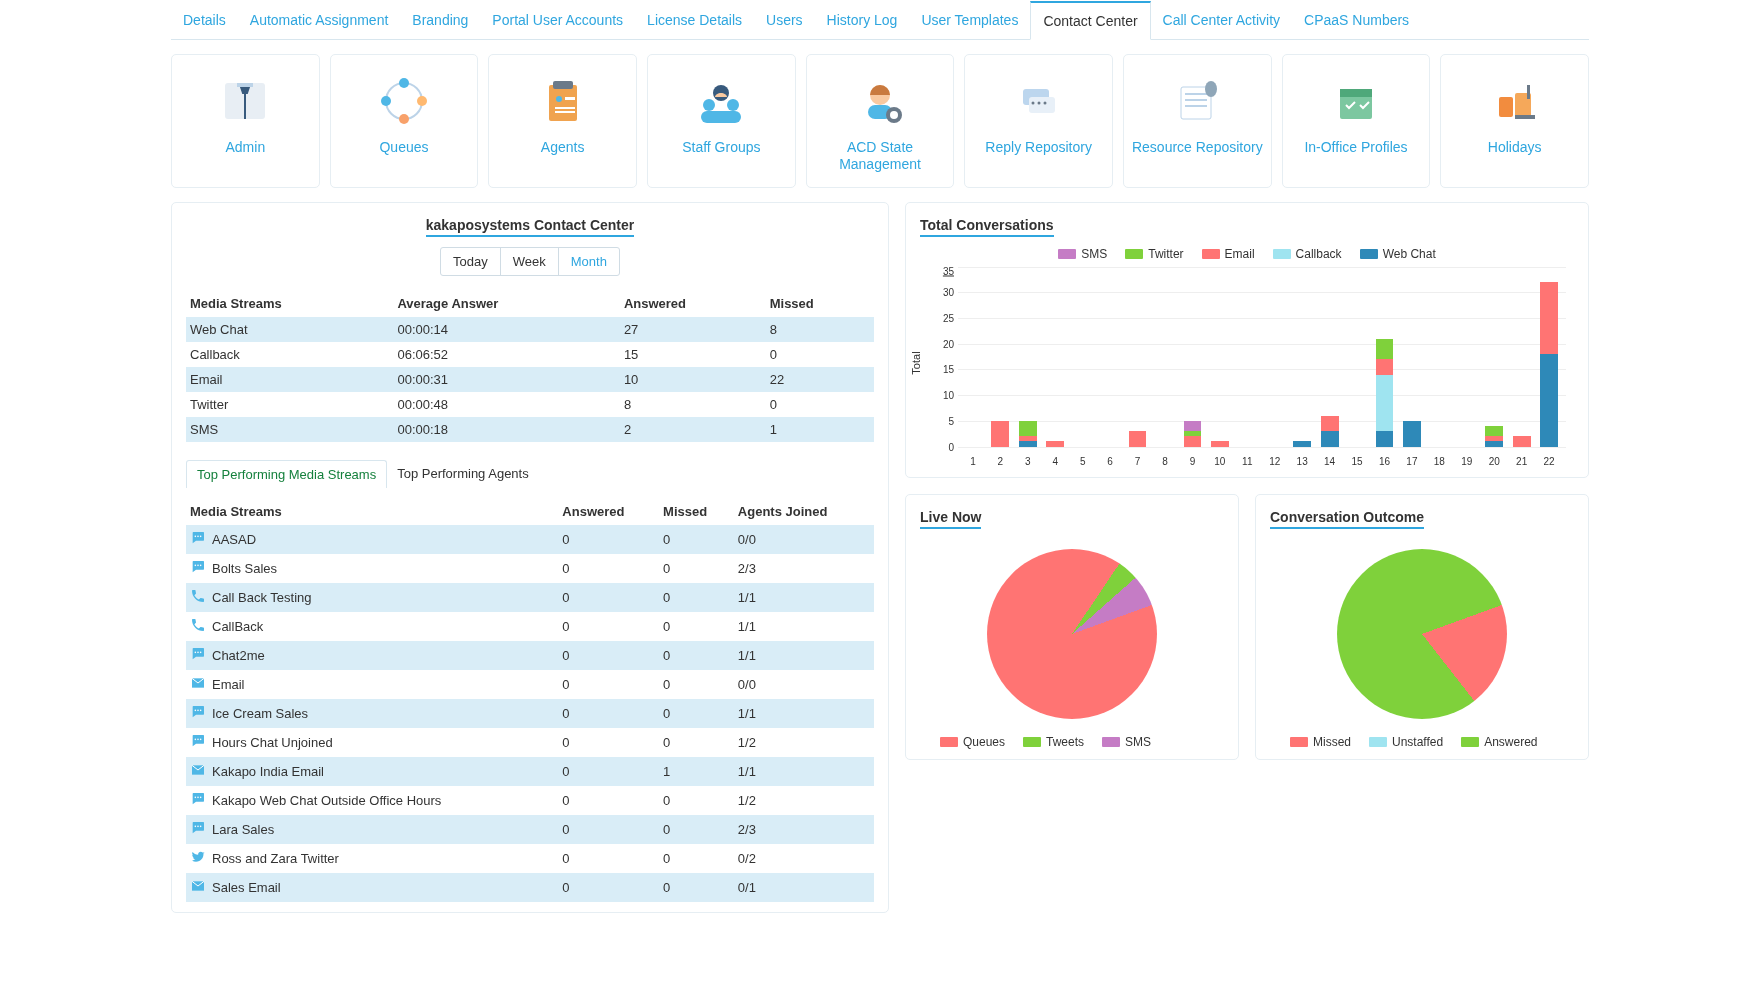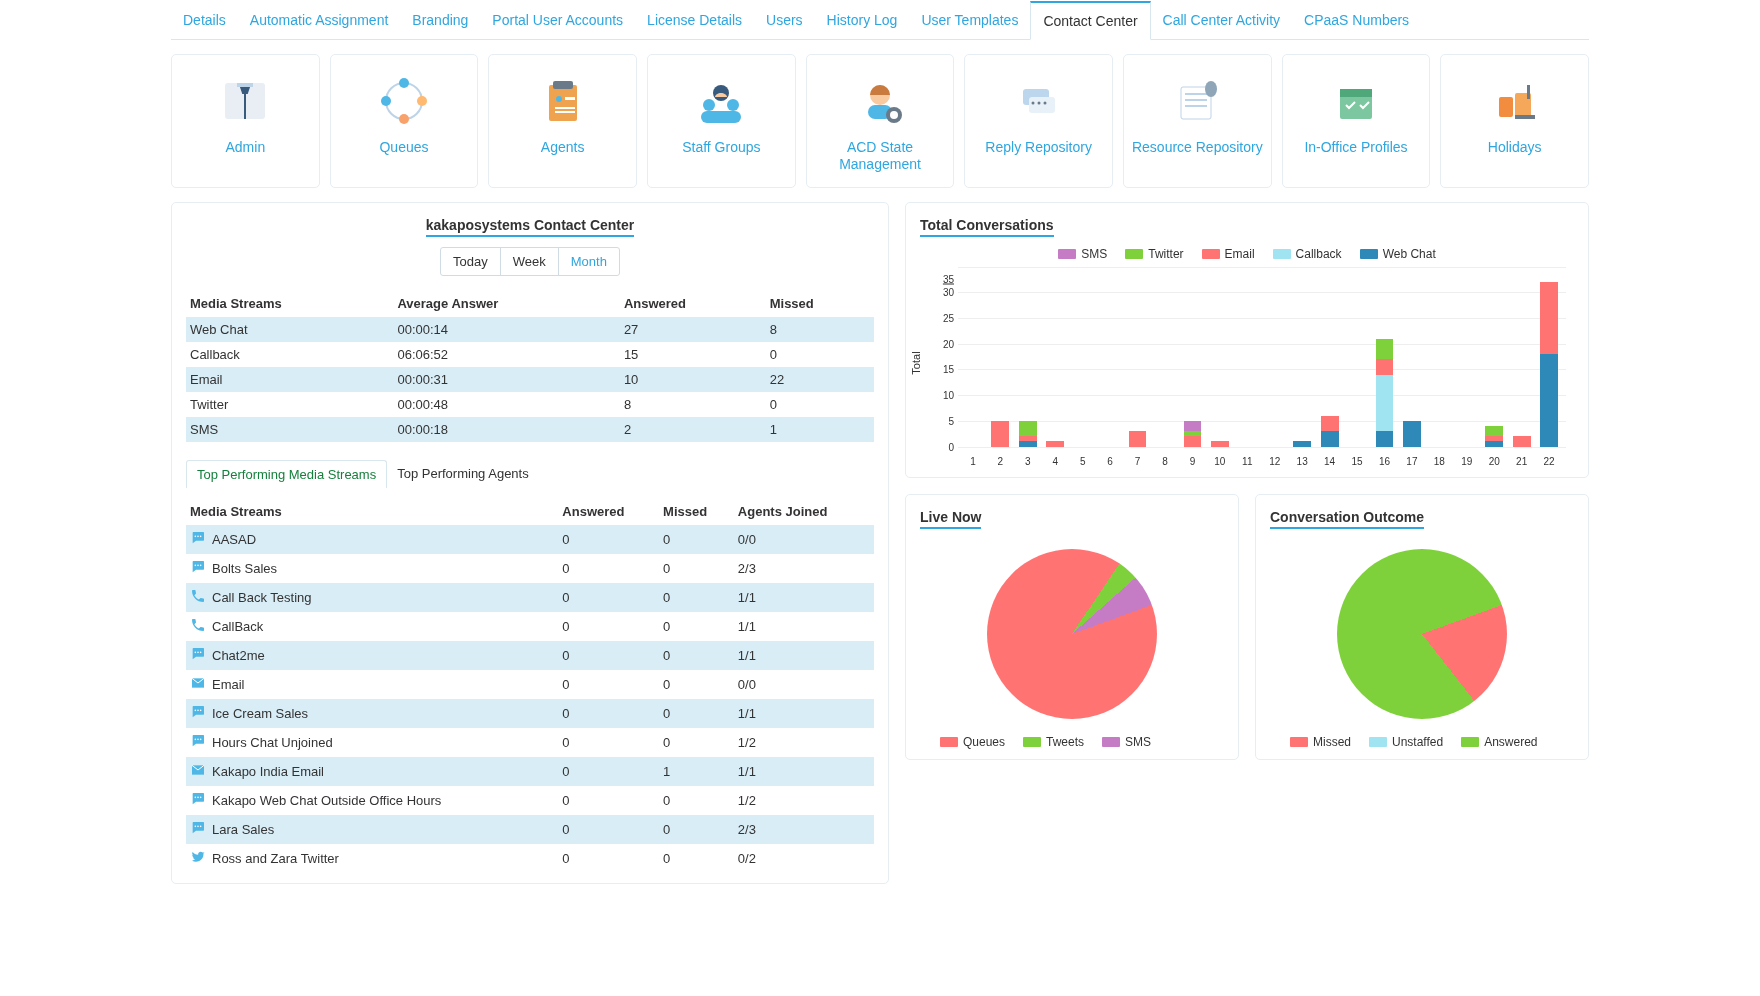--- a/index.html
+++ b/index.html
@@ -425,20 +425,34 @@
                 <span class="streamname">
                   <span><svg viewBox="0 0 24 24" fill="#4fb7e6">
                       <path d="M22 5.9c-.7.3-1.5.6-2.3.7.8-.5 1.5-1.3 1.8-2.2-.8.5-1.7.8-2.6 1-1.5-1.6-4-1.6-5.6-.1-.9.9-1.3 2.1-1.1 3.3C8.7 8.4 5.8 6.9 3.8 4.5c-1 1.7-.5 3.9 1.2 5-.6 0-1.3-.2-1.8-.5 0 1.8 1.3 3.4 3.1 3.7-.6.2-1.2.2-1.8.1.5 1.6 2 2.7 3.7 2.7-1.5 1.2-3.4 1.8-5.2 1.7 1.8 1.2 3.9 1.8 6 1.8 7.2 0 11.2-6 11.2-11.2v-.5c.8-.5 1.4-1.2 2-2z"></path>
                     </svg></span>
                   <span>Ross and Zara Twitter</span>
                 </span>
               </td>
               <td class="num">0</td>
               <td class="num">0</td>
               <td class="num">0/2</td>
+            </tr>
+            <tr>
+              <td>
+                <span class="streamname">
+                  <span><svg viewBox="0 0 24 24" fill="#4fb7e6">
+                      <path d="M3 5h18v14H3z" fill="#4fb7e6"></path>
+                      <path d="M3 5l9 7 9-7" stroke="#fff" stroke-width="1.5" fill="none"></path>
+                    </svg></span>
+                  <span>Sales Email</span>
+                </span>
+              </td>
+              <td class="num">0</td>
+              <td class="num">0</td>
+              <td class="num">0/1</td>
             </tr>
           </tbody>
     </table>
   </div>
 
   <div>
     <div class="panel">
       <div class="panel-title">Total Conversations</div>
       <div class="legend" id="tc-legend">
             <div>
@@ -472,21 +486,21 @@
             <div class="ylab" style="top: 128.571px;">10</div>
             <div class="ygrid" style="top: 102.857px;"></div>
             <div class="ylab" style="top: 102.857px;">15</div>
             <div class="ygrid" style="top: 77.1429px;"></div>
             <div class="ylab" style="top: 77.1429px;">20</div>
             <div class="ygrid" style="top: 51.4286px;"></div>
             <div class="ylab" style="top: 51.4286px;">25</div>
             <div class="ygrid" style="top: 25.7143px;"></div>
             <div class="ylab" style="top: 25.7143px;">30</div>
             <div class="ygrid" style="top: 0px;"></div>
-            <div class="ylab" style="top: 12px; text-decoration: underline;">35</div>
+            <div class="ylab" style="top: 4px; text-decoration: underline;">35</div>
             <div class="bars">
               <div class="barcol"></div>
               <div class="barcol">
                 <div class="barseg" style="height: 25.7143px; background: rgb(255, 116, 115);"></div>
               </div>
               <div class="barcol">
                 <div class="barseg" style="height: 5.14286px; background: rgb(46, 137, 184);"></div>
                 <div class="barseg" style="height: 5.14286px; background: rgb(255, 116, 115);"></div>
                 <div class="barseg" style="height: 15.4286px; background: rgb(127, 209, 59);"></div>
               </div>

